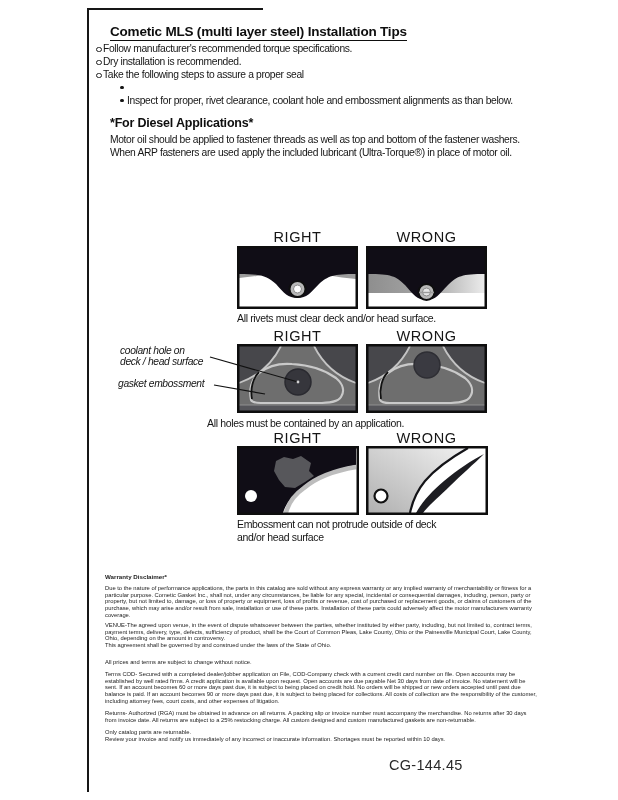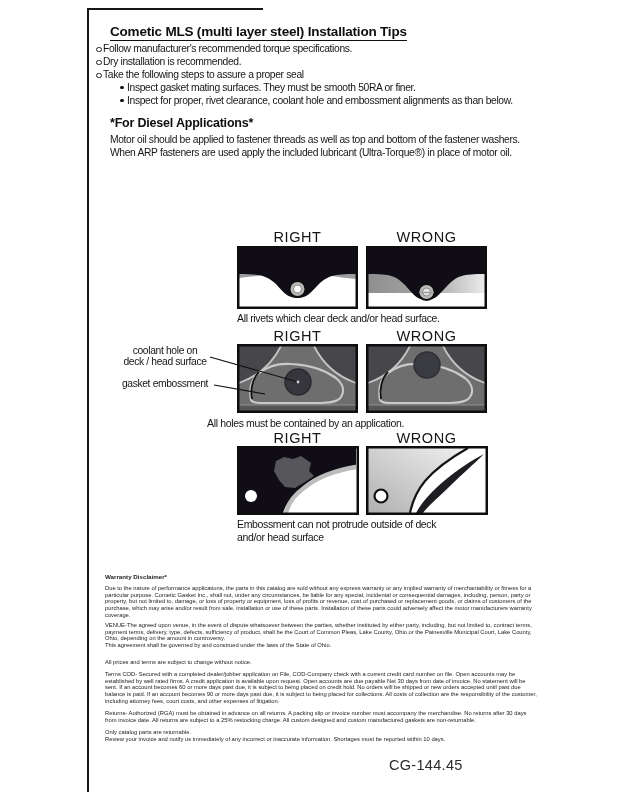--- a/index.html
+++ b/index.html
@@ -11,21 +11,21 @@
   .title{position:absolute;left:110px;top:24px;font-size:13.5px;font-weight:bold;letter-spacing:-0.2px;
          color:#0e0e0e;border-bottom:1.5px solid #0e0e0e;padding-bottom:1px;display:inline-block;text-align:center;}
   .body{font-size:10.3px;letter-spacing:-0.35px;line-height:13px;color:#161616;margin:0;}
   .prel{white-space:pre-line;}
   .ob{position:absolute;width:3.5px;height:3.5px;border:1px solid #222;border-radius:50%;}
   .sb{position:absolute;width:3.5px;height:3.5px;background:#151515;border-radius:50%;}
   .dieselh{position:absolute;left:110px;top:116px;font-size:12.5px;font-weight:bold;letter-spacing:-0.2px;color:#0e0e0e;margin:0;}
   .dlabel{position:absolute;width:121px;text-align:center;font-size:14.5px;letter-spacing:0.6px;color:#151515;}
   .panel{position:absolute;}
   .cap{position:absolute;font-size:10.5px;letter-spacing:-0.35px;color:#151515;}
-  .ann{position:absolute;font-size:10.3px;letter-spacing:-0.35px;color:#151515;text-align:center;}
+  .ann{position:absolute;font-size:10.3px;letter-spacing:-0.35px;color:#151515;text-align:left;font-style:italic;}
   .fp{position:absolute;left:105px;width:432px;font-size:5.8px;line-height:6.7px;color:#222;margin:0;white-space:pre-line;}
   .fph{font-weight:bold;font-size:6.2px;}
   .pagenum{position:absolute;left:389px;top:757px;font-size:14.5px;letter-spacing:0.3px;color:#2a2a2a;}
   svg{display:block;}
 </style>
 </head>
 <body>
 
 <div class="page">
 
@@ -34,21 +34,20 @@
 
   <div class="title">Cometic MLS (multi layer steel) Installation Tips</div>
 
   <span class="ob" style="left:96px;top:46.5px"></span>
   <div class="abs body" style="left:103px;top:42px">Follow manufacturer's recommended torque specifications.</div>
   <span class="ob" style="left:96px;top:59.5px"></span>
   <div class="abs body" style="left:103px;top:55px">Dry installation is recommended.</div>
   <span class="ob" style="left:96px;top:72.5px"></span>
   <div class="abs body" style="left:103px;top:68px">Take the following steps to assure a proper seal</div>
   <span class="sb" style="left:120px;top:85.5px"></span>
-  <div class="abs body" style="left:127px;top:81px">Inspect gasket mating surfaces.  They must be smooth 50RA or finer.</div>
   <span class="sb" style="left:120px;top:98.5px"></span>
   <div class="abs body" style="left:127px;top:94px">Inspect for proper, rivet clearance, coolant hole and embossment alignments as than below.</div>
 
   <h2 class="dieselh">*For Diesel Applications*</h2>
   <p class="abs body prel" style="left:110px;top:133px;width:424px">Motor oil should be applied to fastener threads as well as top and bottom of the fastener washers.
 When ARP fasteners are used apply the included lubricant (Ultra-Torque®) in place of motor oil.</p>
 
   <div class="dlabel" style="left:237px;top:229px">RIGHT</div>
   <div class="dlabel" style="left:366px;top:229px">WRONG</div>
 
@@ -76,21 +75,21 @@
     <rect x="2" y="26" width="117" height="21" fill="url(#g1)"></rect>
     <path d="M2,2 H119 V28 C96,28 91,30 82,39 C73,48 70,54 60.5,54 C51,54 47,48 39,39 C30,30 25,28 2,28 Z" fill="#100d16"></path>
     <g>
       <circle cx="60.5" cy="46" r="8" fill="#b8b8b8" stroke="#0e0e0e" stroke-width="2"></circle>
       <circle cx="60.5" cy="46" r="4" fill="#e6e6e6" stroke="#8a8a8a" stroke-width="1"></circle>
       <line x1="53" y1="46.5" x2="68" y2="46.5" stroke="#9b9b9b" stroke-width="1.4"></line>
     </g>
     <rect x="1.25" y="1.25" width="118.5" height="60.5" fill="none" stroke="#0e0e0e" stroke-width="2.5"></rect>
   </svg>
 
-  <div class="cap" style="left:237px;top:312px">All rivets which clear deck and/or head surface.</div>
+  <div class="cap" style="left:237px;top:312px">All rivets must clear deck and/or head surface.</div>
 
   <div class="dlabel" style="left:237px;top:328px">RIGHT</div>
   <div class="dlabel" style="left:366px;top:328px">WRONG</div>
 
   <div class="ann" style="left:120px;top:345px;width:90px">coolant hole on</div>
   <div class="ann" style="left:120px;top:356px;width:90px">deck / head surface</div>
   <div class="ann" style="left:118px;top:378px;width:94px">gasket embossment</div>
 
   <svg class="panel" style="left:237px;top:344px" width="121" height="69" viewBox="0 0 121 69">
     <rect x="0" y="0" width="121" height="69" fill="#6e6e6e"></rect>

